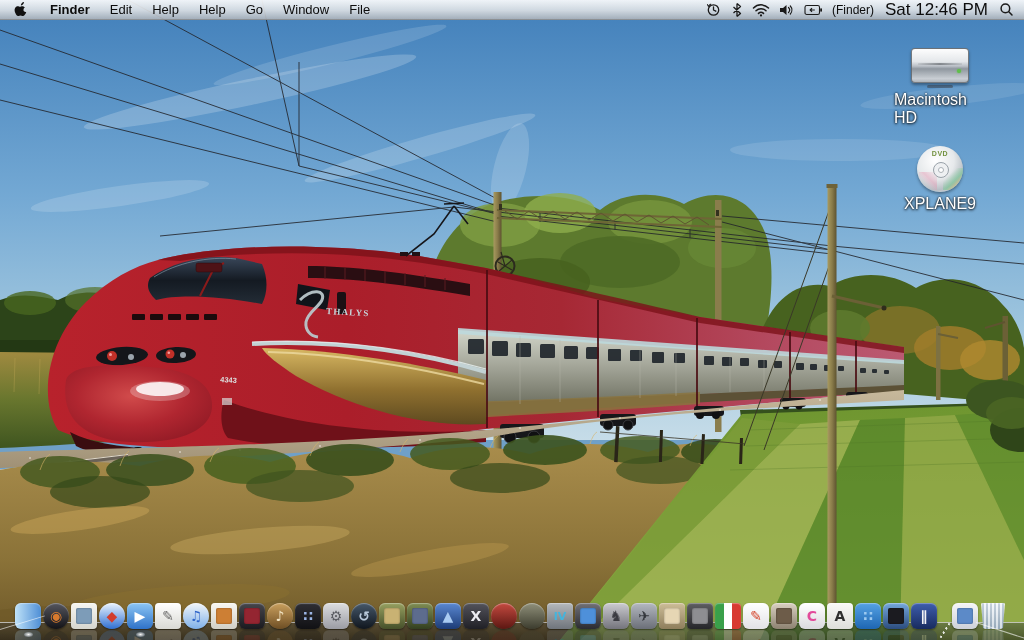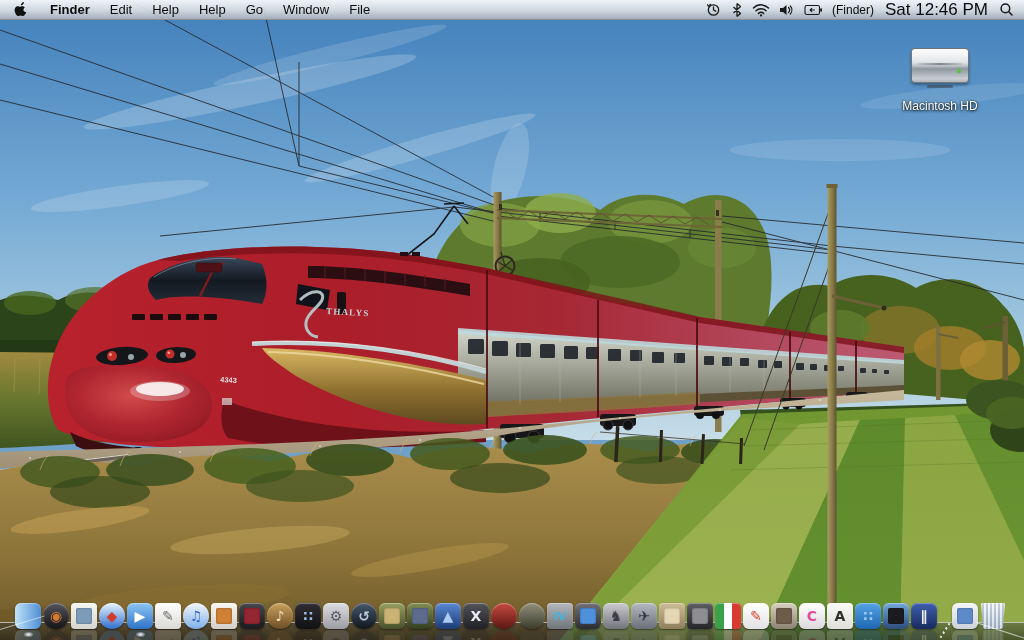--- a/index.html
+++ b/index.html
@@ -17,21 +17,21 @@
   .mb-apple{padding:0 12px 0 14px;}
   .mb-app{font-weight:700;}
   .mb-right{margin-left:auto;display:flex;align-items:center;gap:9px;height:100%;padding-right:10px;}
   .mb-right svg{display:block;}
   .mb-batt-text{font-size:12px;}
   .mb-clock{font-size:17px;padding:0 2px;}
   
   .desk-icon{position:absolute;width:92px;display:flex;flex-direction:column;align-items:center;z-index:10;}
   #icon-hd{left:894px;top:48px;}
   #icon-dvd{left:894px;top:146px;}
-  .di-label{margin-top:11px;font-size:12px;color:#fff;text-shadow:0 1px 3px rgba(0,0,0,.95),0 0 2px rgba(0,0,0,.8);text-align:right;}
+  .di-label{margin-top:3px;font-size:16px;color:#fff;text-shadow:0 1px 3px rgba(0,0,0,.95),0 0 2px rgba(0,0,0,.8);}
   .hd-body{width:56px;height:33px;border-radius:4px;position:relative;
     background:linear-gradient(#fdfdfd,#e4e7ea 38%,#b9bfc6 52%,#8f979f 60%,#c9ced4 90%,#aeb4ba);
     border:1px solid rgba(95,100,106,.85);box-shadow:0 2px 3px rgba(0,0,0,.35);}
   .hd-body::before{content:"";position:absolute;left:6px;right:6px;top:14px;height:2px;
     background:linear-gradient(90deg,rgba(70,75,80,.1),rgba(70,75,80,.55),rgba(70,75,80,.1));}
   .hd-led{position:absolute;right:7px;top:20px;width:4px;height:4px;border-radius:50%;
     background:#5fbf4a;box-shadow:0 0 2px #5fbf4a;}
   .hd-foot{width:26px;height:3px;margin-top:2px;border-radius:2px;background:rgba(60,60,65,.5);}
   .dvd-body{width:46px;height:46px;border-radius:50%;position:relative;
     background:radial-gradient(circle at 40% 32%,#ffffff,#e6e9eb 45%,#b8bfc5 70%,#d3d8dc 85%,#aab1b7);
@@ -519,20 +519,29 @@
     </div>
   </div>
 
   <div class="desk-icon" id="icon-hd">
     <div class="hd-body">
         <div class="hd-led"></div>
       </div>
     <div class="hd-foot"></div>
     <div class="di-label">Macintosh HD</div>
   </div>
+  <div class="desk-icon" id="icon-dvd">
+    <div class="dvd-body">
+      <div class="dvd-glint1"></div>
+        <div class="dvd-glint2"></div>
+      <div class="dvd-text">DVD</div>
+      <div class="dvd-hole"></div>
+    </div>
+    <div class="di-label">XPLANE9</div>
+  </div>
 
   <div class="shelf-slant-l"></div>
   <div class="shelf-slant-r"></div>
   <div id="dock">
     <div class="dock-shelf"></div>
     <div id="dock-items">
         <div class="dock-item">
           <div class="d-icon sh-rounded" style="background: linear-gradient(90deg, rgb(191, 226, 248), rgb(79, 143, 214));"></div>
           <div class="d-icon sh-rounded d-refl" style="background: linear-gradient(90deg, rgb(191, 226, 248), rgb(79, 143, 214));"></div>
           <div class="run-dot"></div>

